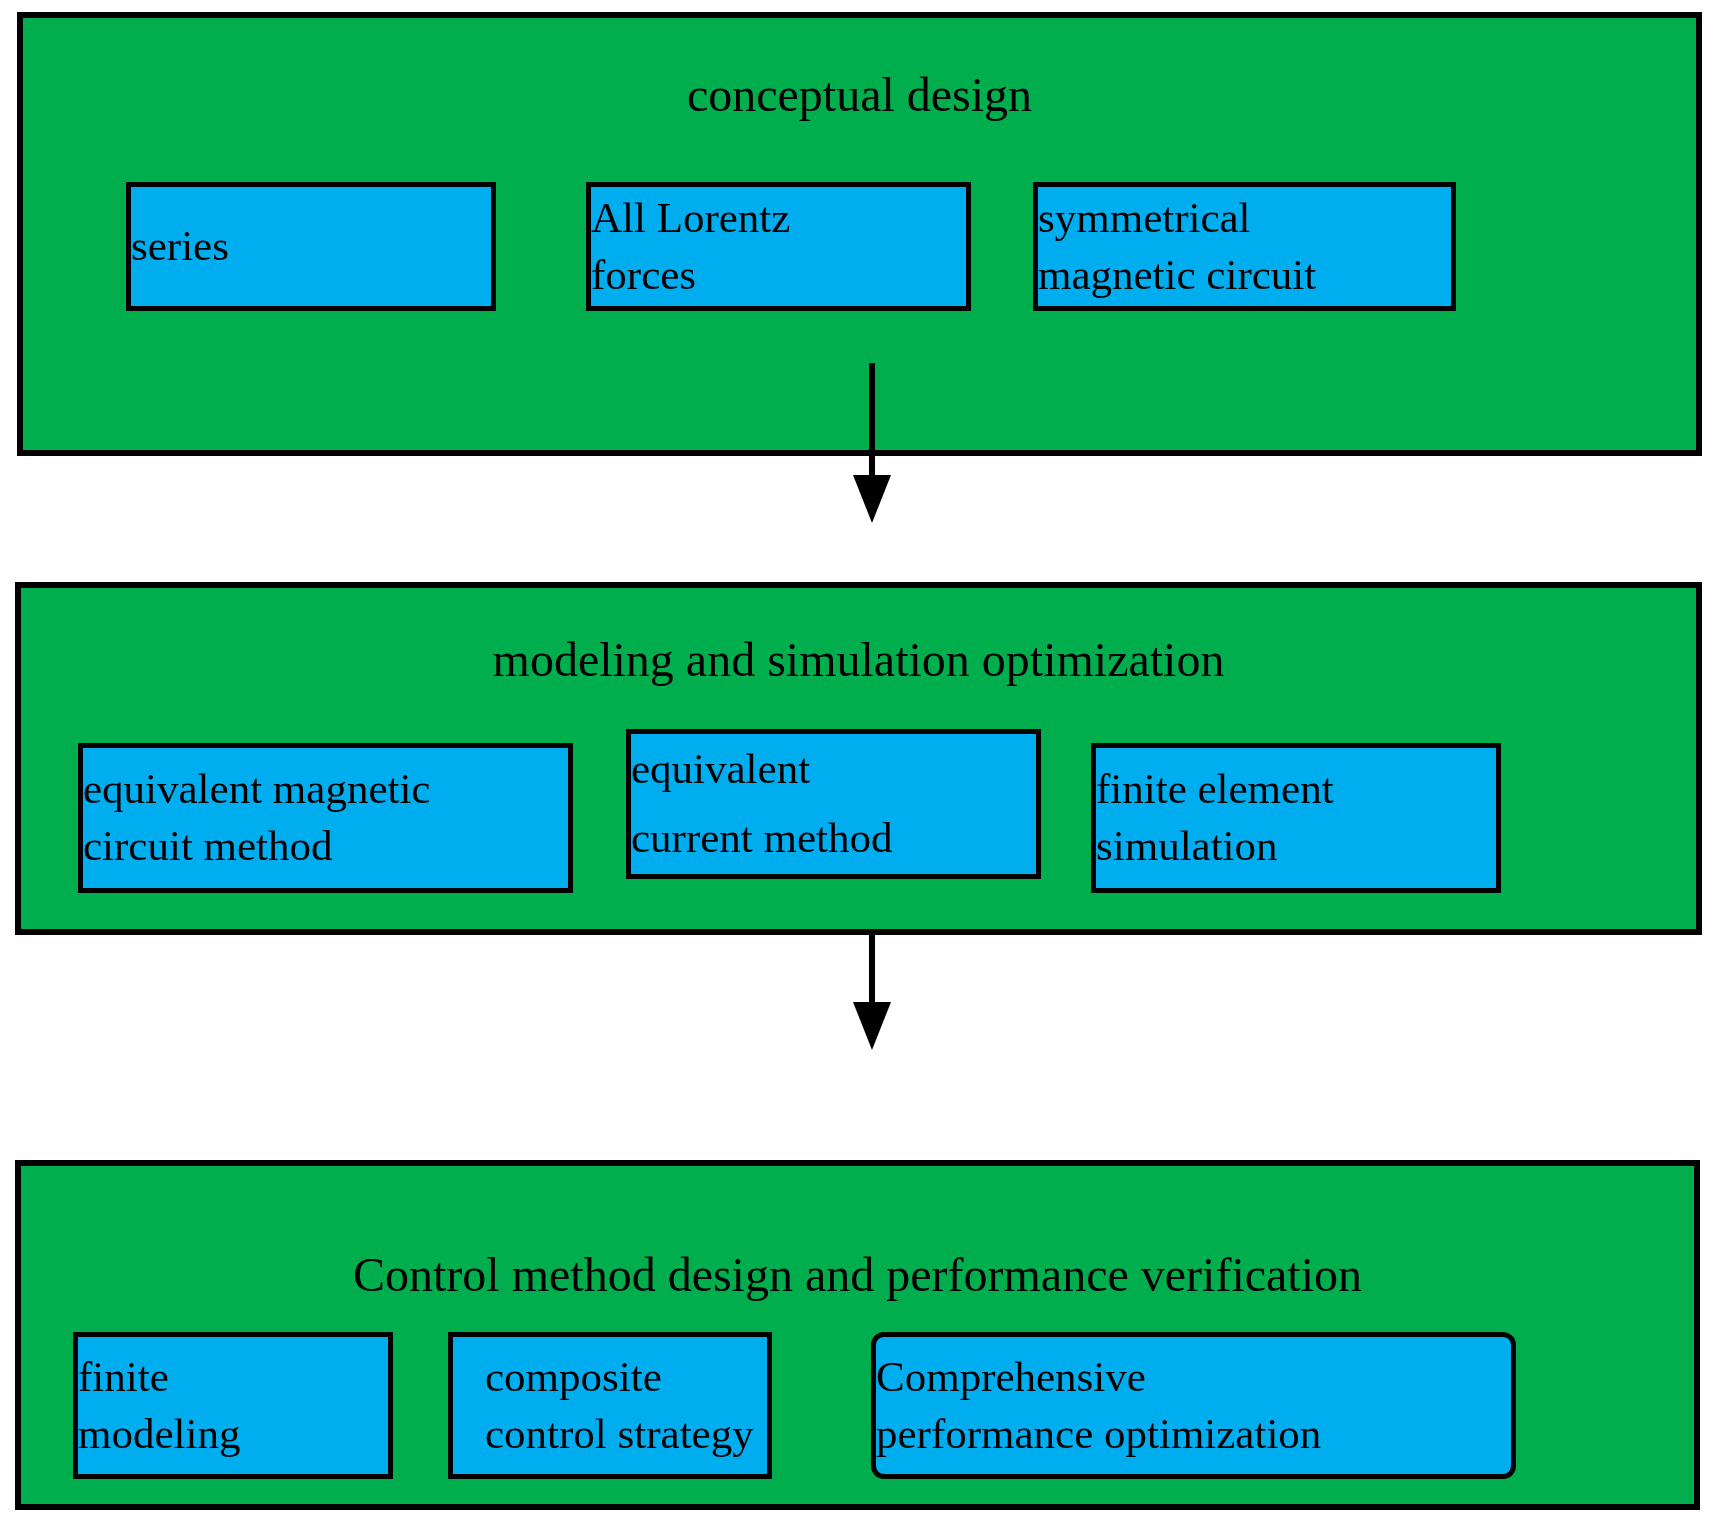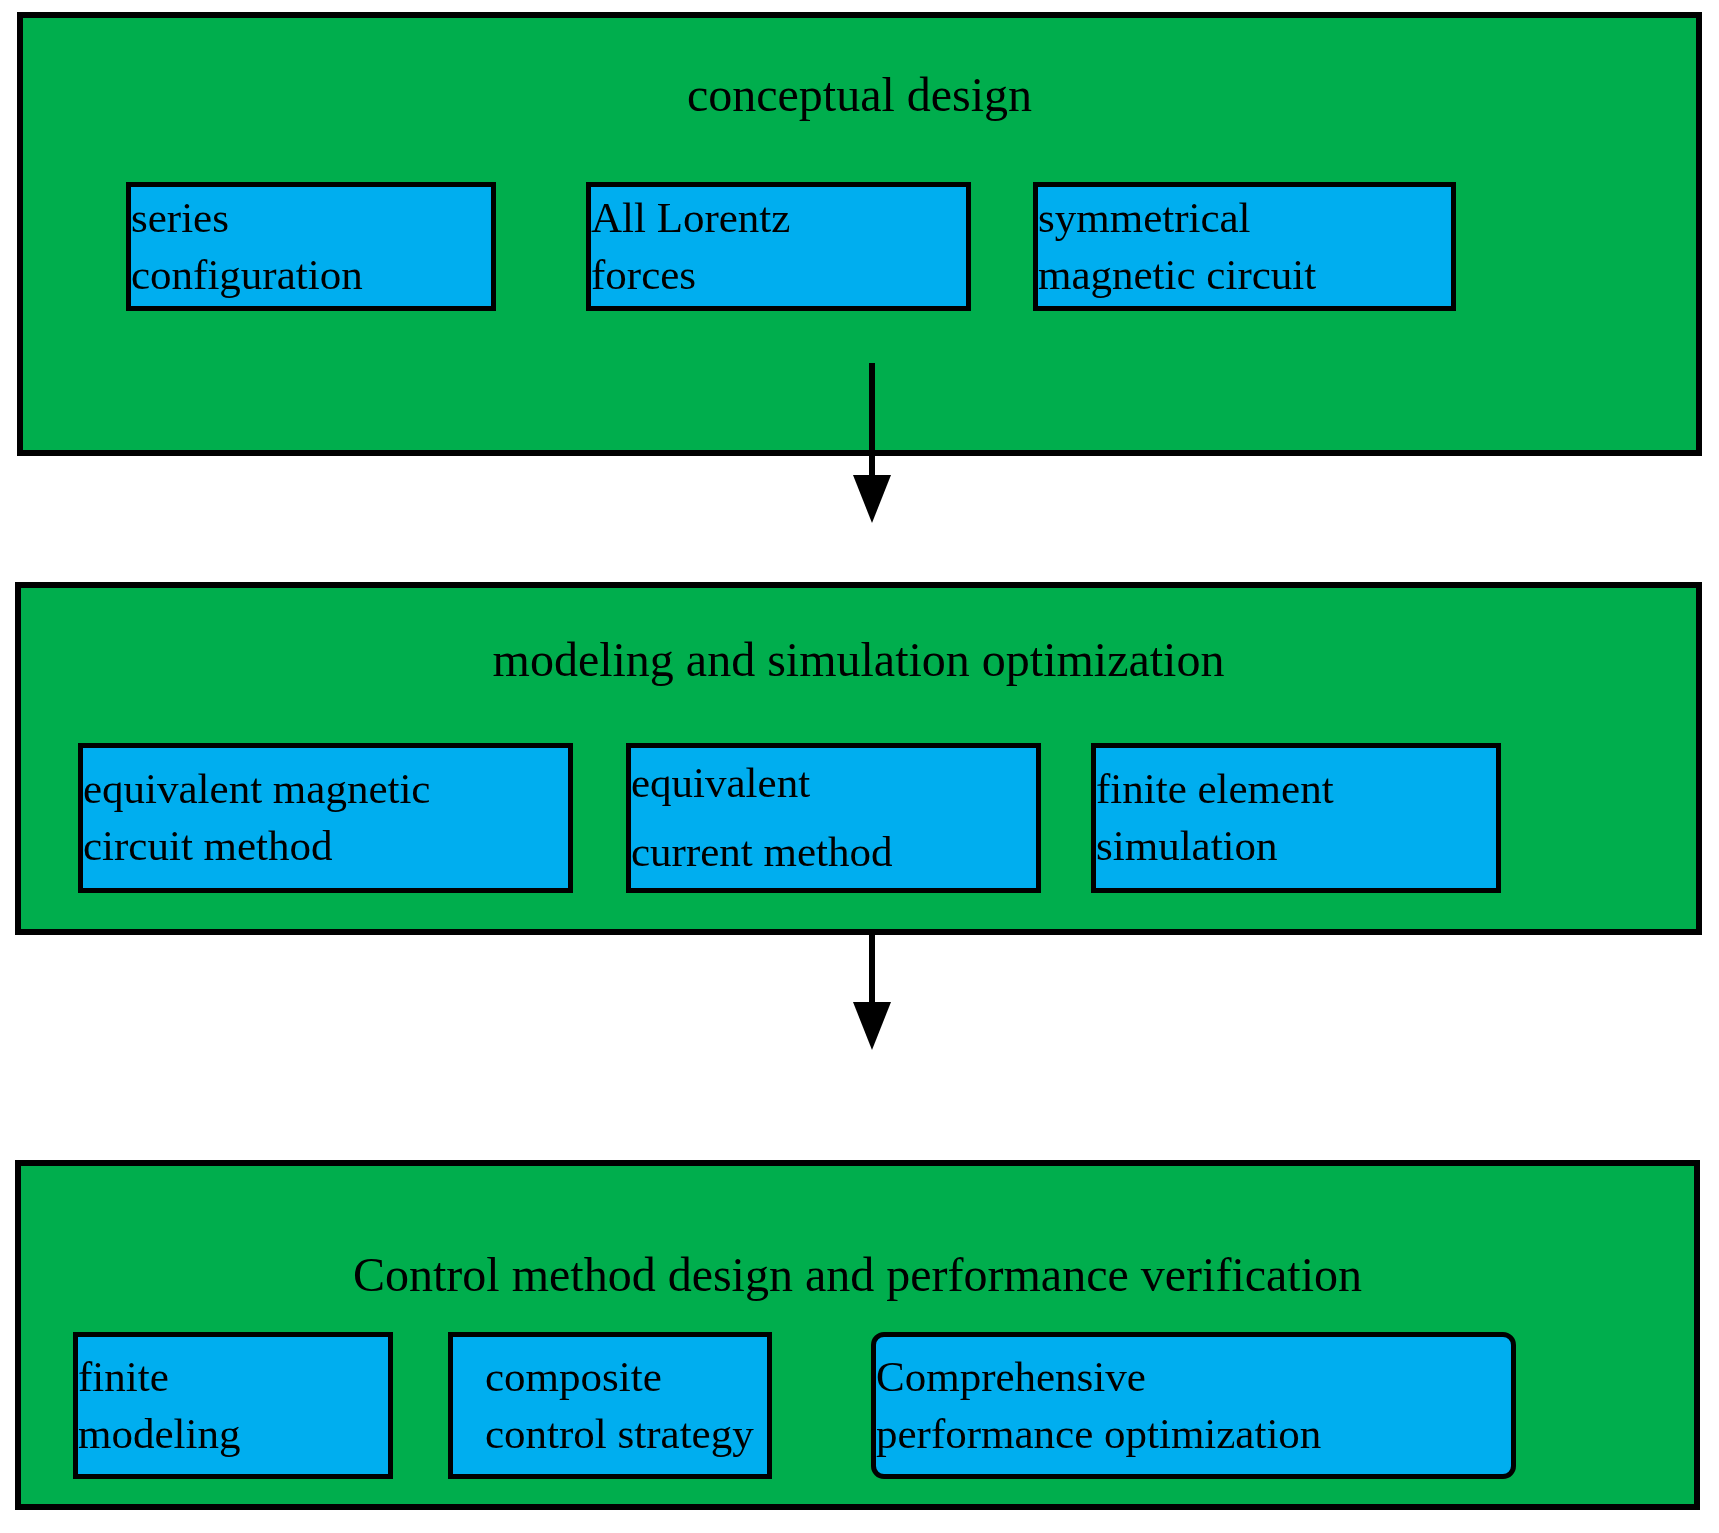--- a/index.html
+++ b/index.html
@@ -89,21 +89,21 @@
   #stage-1 { left: 17px;  top: 12px;   width: 1685px; height: 444px; }
   #stage-1 .stage-title { top: 52px; }
   #s1-b1 { left: 103px;  top: 164px; width: 370px; height: 129px; }
   #s1-b2 { left: 563px;  top: 164px; width: 385px; height: 129px; }
   #s1-b3 { left: 1010px; top: 164px; width: 423px; height: 129px; }
 
   
   #stage-2 { left: 15px;  top: 582px;  width: 1687px; height: 353px; }
   #stage-2 .stage-title { top: 47px; }
   #s2-b1 { left: 57px;   top: 155px; width: 495px; height: 150px; }
-  #s2-b2 { left: 605px;  top: 155px; width: 415px; height: 150px; gap: 12px; }
+  #s2-b2 { left: 605px;  top: 141px; width: 415px; height: 150px; gap: 12px; }
   #s2-b3 { left: 1070px; top: 155px; width: 410px; height: 150px; }
 
   
   #stage-3 { left: 15px;  top: 1160px; width: 1685px; height: 350px; }
   #stage-3 .stage-title { top: 48px; margin-top: 36px; }
   #s3-b1 { left: 52px;  top: 166px; width: 320px; height: 147px; }
   #s3-b2 { left: 427px; top: 166px; width: 324px; height: 147px; padding-left: 32px; }
   #s3-b3 { left: 850px; top: 166px; width: 645px; height: 147px; border-radius: 13px; }
 
   
@@ -115,21 +115,20 @@
 </head>
 <body>
 
 <div id="canvas">
 
   <div class="stage" id="stage-1">
     <div class="stage-title">conceptual design</div>
 
     <div class="subbox" id="s1-b1">
       <span class="line">series</span>
-      <span class="line">configuration</span>
     </div>
 
     <div class="subbox" id="s1-b2">
       <span class="line">All Lorentz</span>
       <span class="line">forces</span>
     </div>
 
     <div class="subbox" id="s1-b3">
       <span class="line">symmetrical</span>
       <span class="line">magnetic circuit</span>

